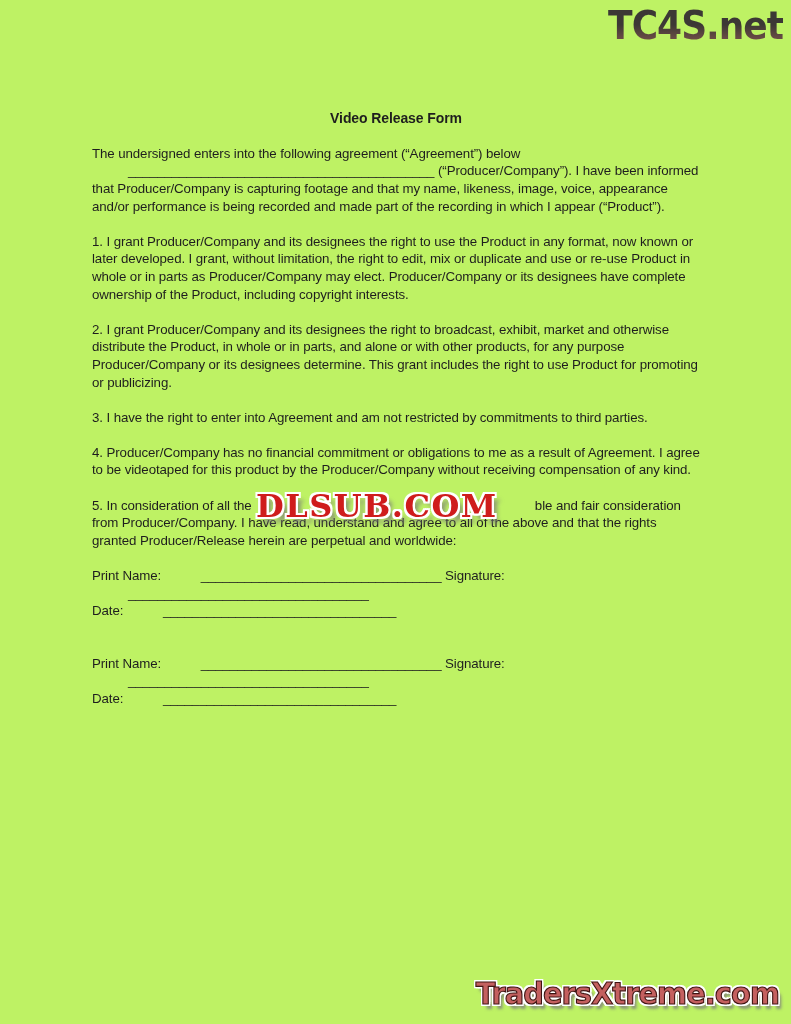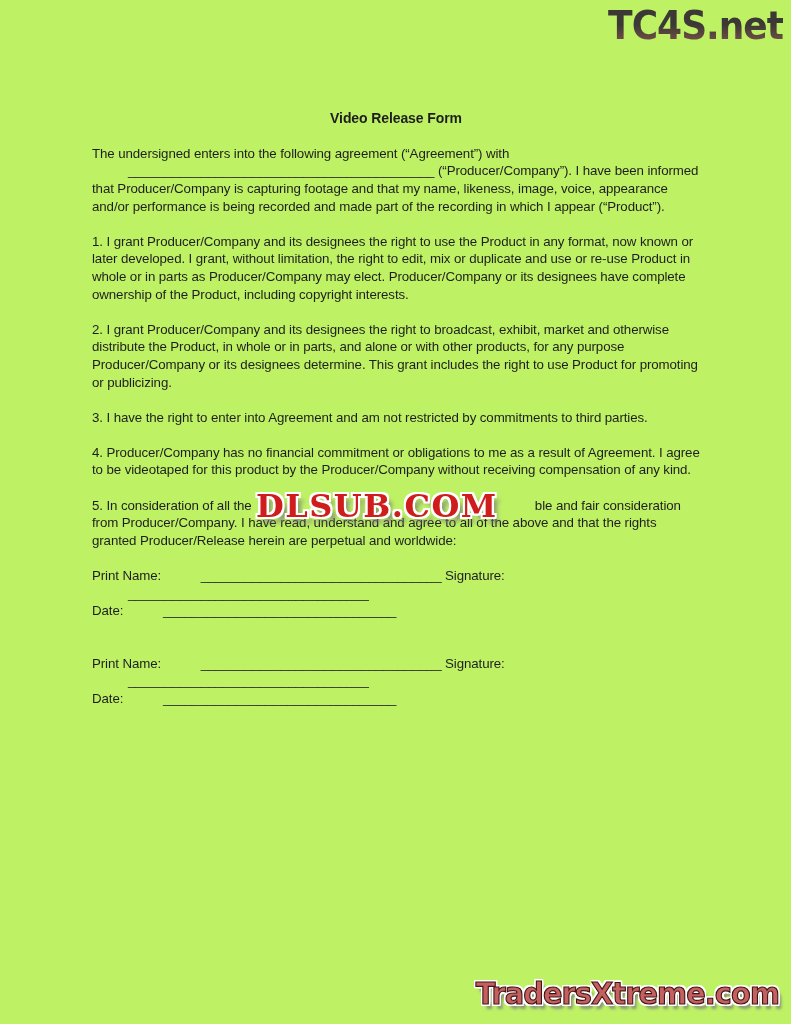--- a/index.html
+++ b/index.html
@@ -114,21 +114,21 @@
 
 <div class="page">
 
   <div class="wm-tc4s">TC4S.net</div>
 
   <div class="content">
 
     <div class="title">Video Release Form</div>
 
     <p>
-      <span>The undersigned enters into the following agreement (“Agreement”) with</span>
+      <span>The undersigned enters into the following agreement (“Agreement”) below</span>
       <span class="blank-line">__________________________________________</span>
       <span>(“Producer/Company”). I have been informed that Producer/Company is capturing footage and that my name, likeness, image, voice, appearance and/or performance is being recorded and made part of the recording in which I appear (“Product”).</span>
     </p>
 
     <p>1. I grant Producer/Company and its designees the right to use the Product in any format, now known or later developed. I grant, without limitation, the right to edit, mix or duplicate and use or re-use Product in whole or in parts as Producer/Company may elect. Producer/Company or its designees have complete ownership of the Product, including copyright interests.</p>
 
     <p>2. I grant Producer/Company and its designees the right to broadcast, exhibit, market and otherwise distribute the Product, in whole or in parts, and alone or with other products, for any purpose Producer/Company or its designees determine. This grant includes the right to use Product for promoting or publicizing.</p>
 
     <p>3. I have the right to enter into Agreement and am not restricted by commitments to third parties.</p>
 

